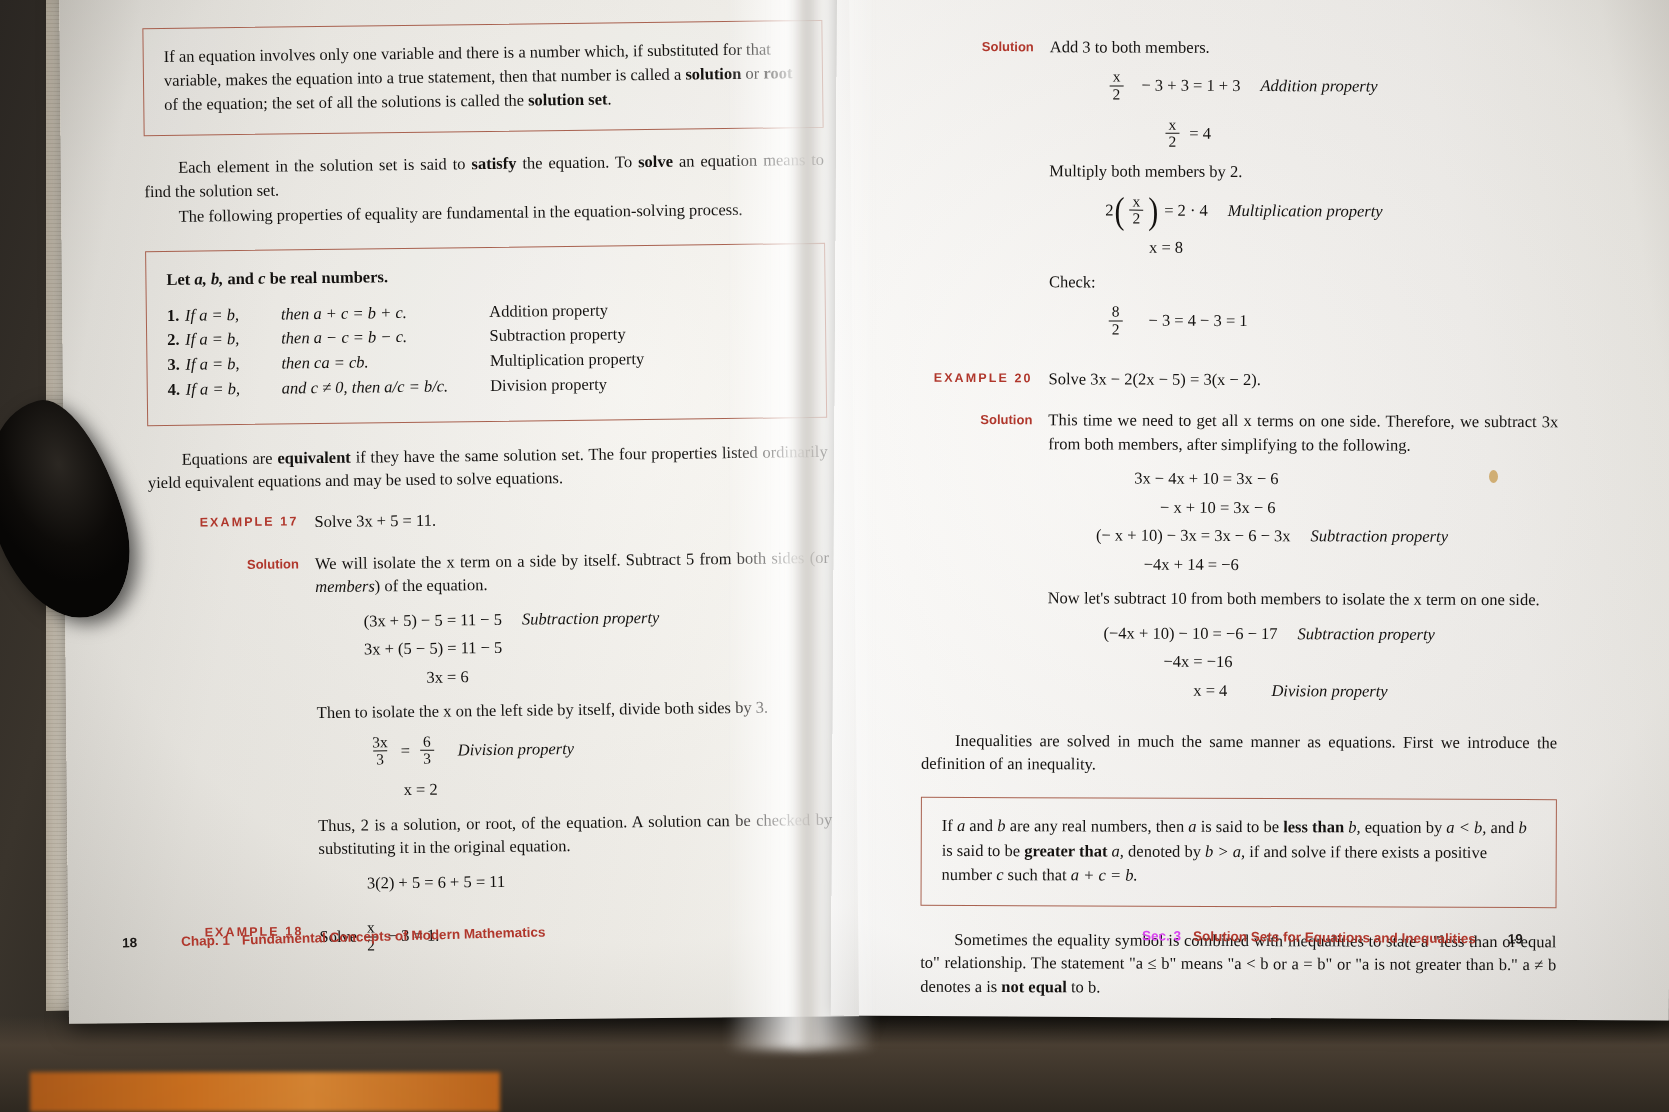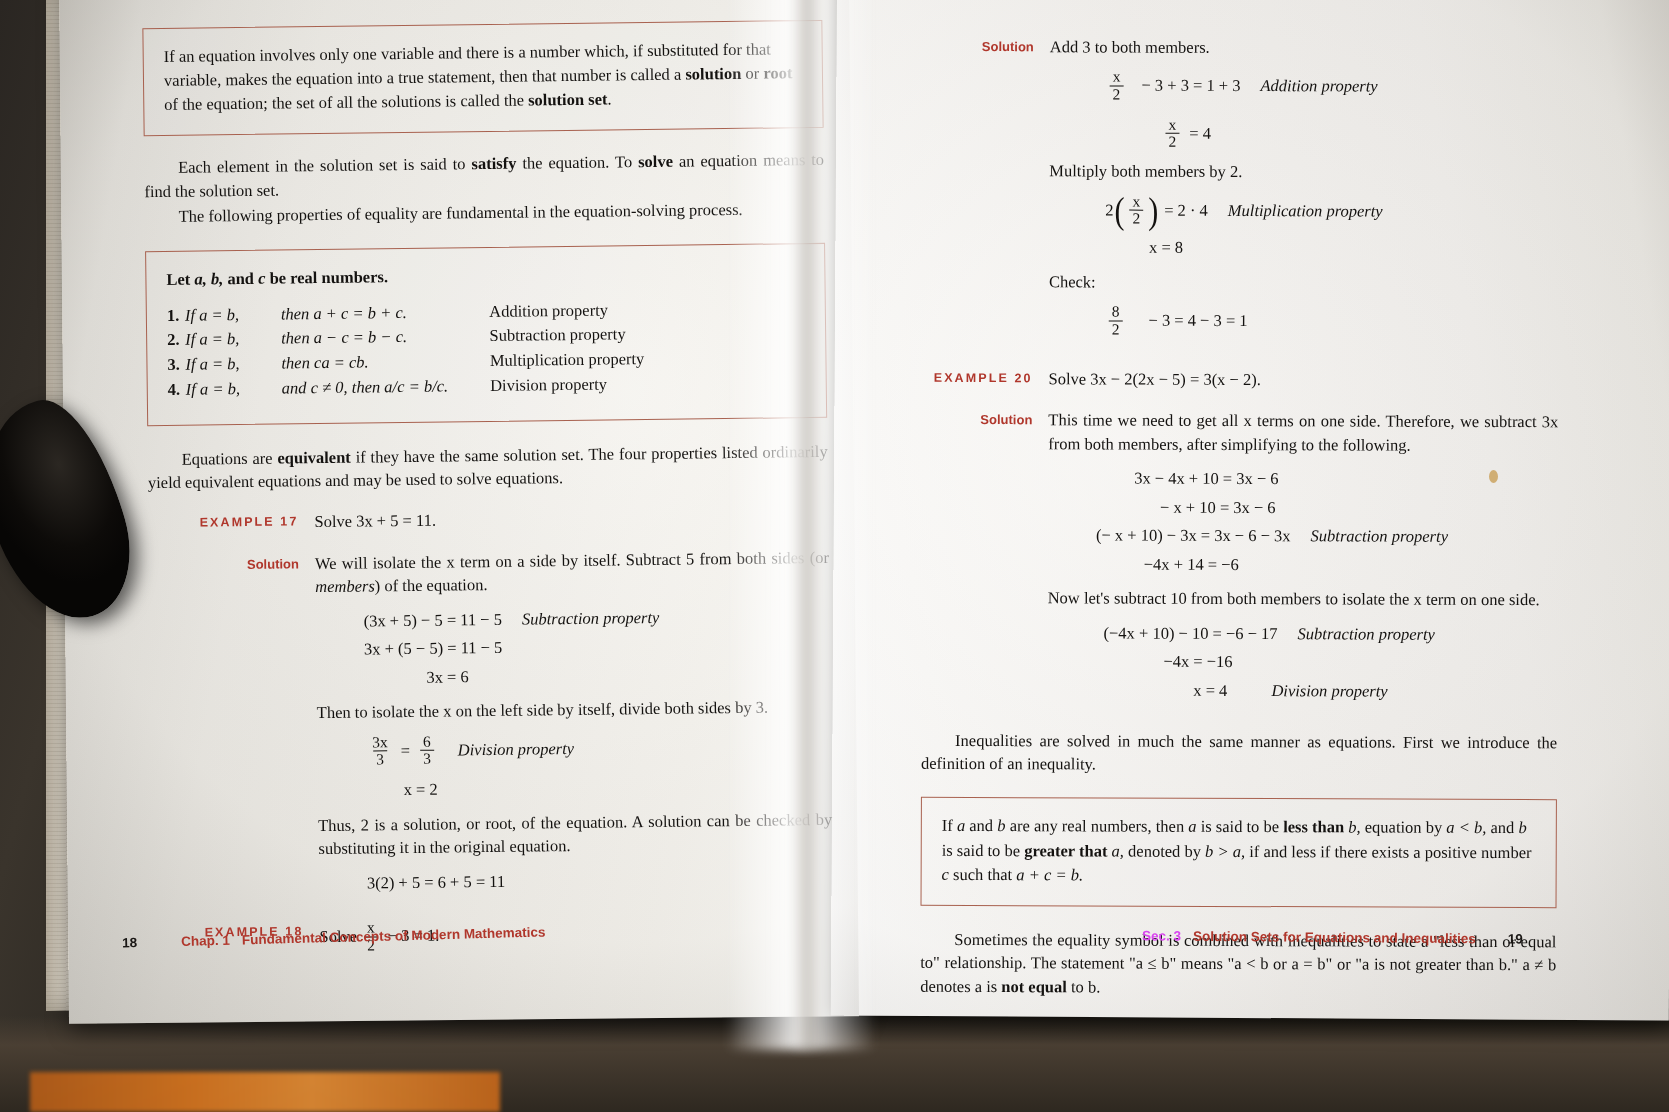--- a/index.html
+++ b/index.html
@@ -350,21 +350,21 @@
             </div>
           </div>
         </div>
       </div>
 
       <p class="para indent" style="margin-top:16px">Inequalities are solved in much the same manner as equations. First we introduce the definition of an inequality.</p>
 
       <div class="defbox" style="margin-top:22px">
         <p>
           <span>If </span><i>a</i><span> and </span><i>b</i><span> are any real numbers, then </span><i>a</i><span> is said to be </span><b>less than</b><i> b,</i><span> equation</span>
-          <span>by </span><i>a &lt; b,</i><span> and </span><i>b</i><span> is said to be </span><b>greater that</b><i> a,</i><span> denoted by </span><i>b &gt; a,</i><span> if and less</span>
+          <span>by </span><i>a &lt; b,</i><span> and </span><i>b</i><span> is said to be </span><b>greater that</b><i> a,</i><span> denoted by </span><i>b &gt; a,</i><span> if and solve</span>
           <span>if there exists a positive number </span><i>c</i><span> such that </span><i>a + c = b.</i>
         </p>
       </div>
 
       <p class="para indent" style="margin-top:22px">
         <span>Sometimes the equality symbol is combined with inequalities to state a "less than or equal to" relationship. The statement "a ≤ b" means "a &lt; b or a = b" or "a is not greater than b." a ≠ b denotes a is </span><b>not equal</b><span> to b.</span>
       </p>
     </div>
 
     <div class="footer footer-left">

